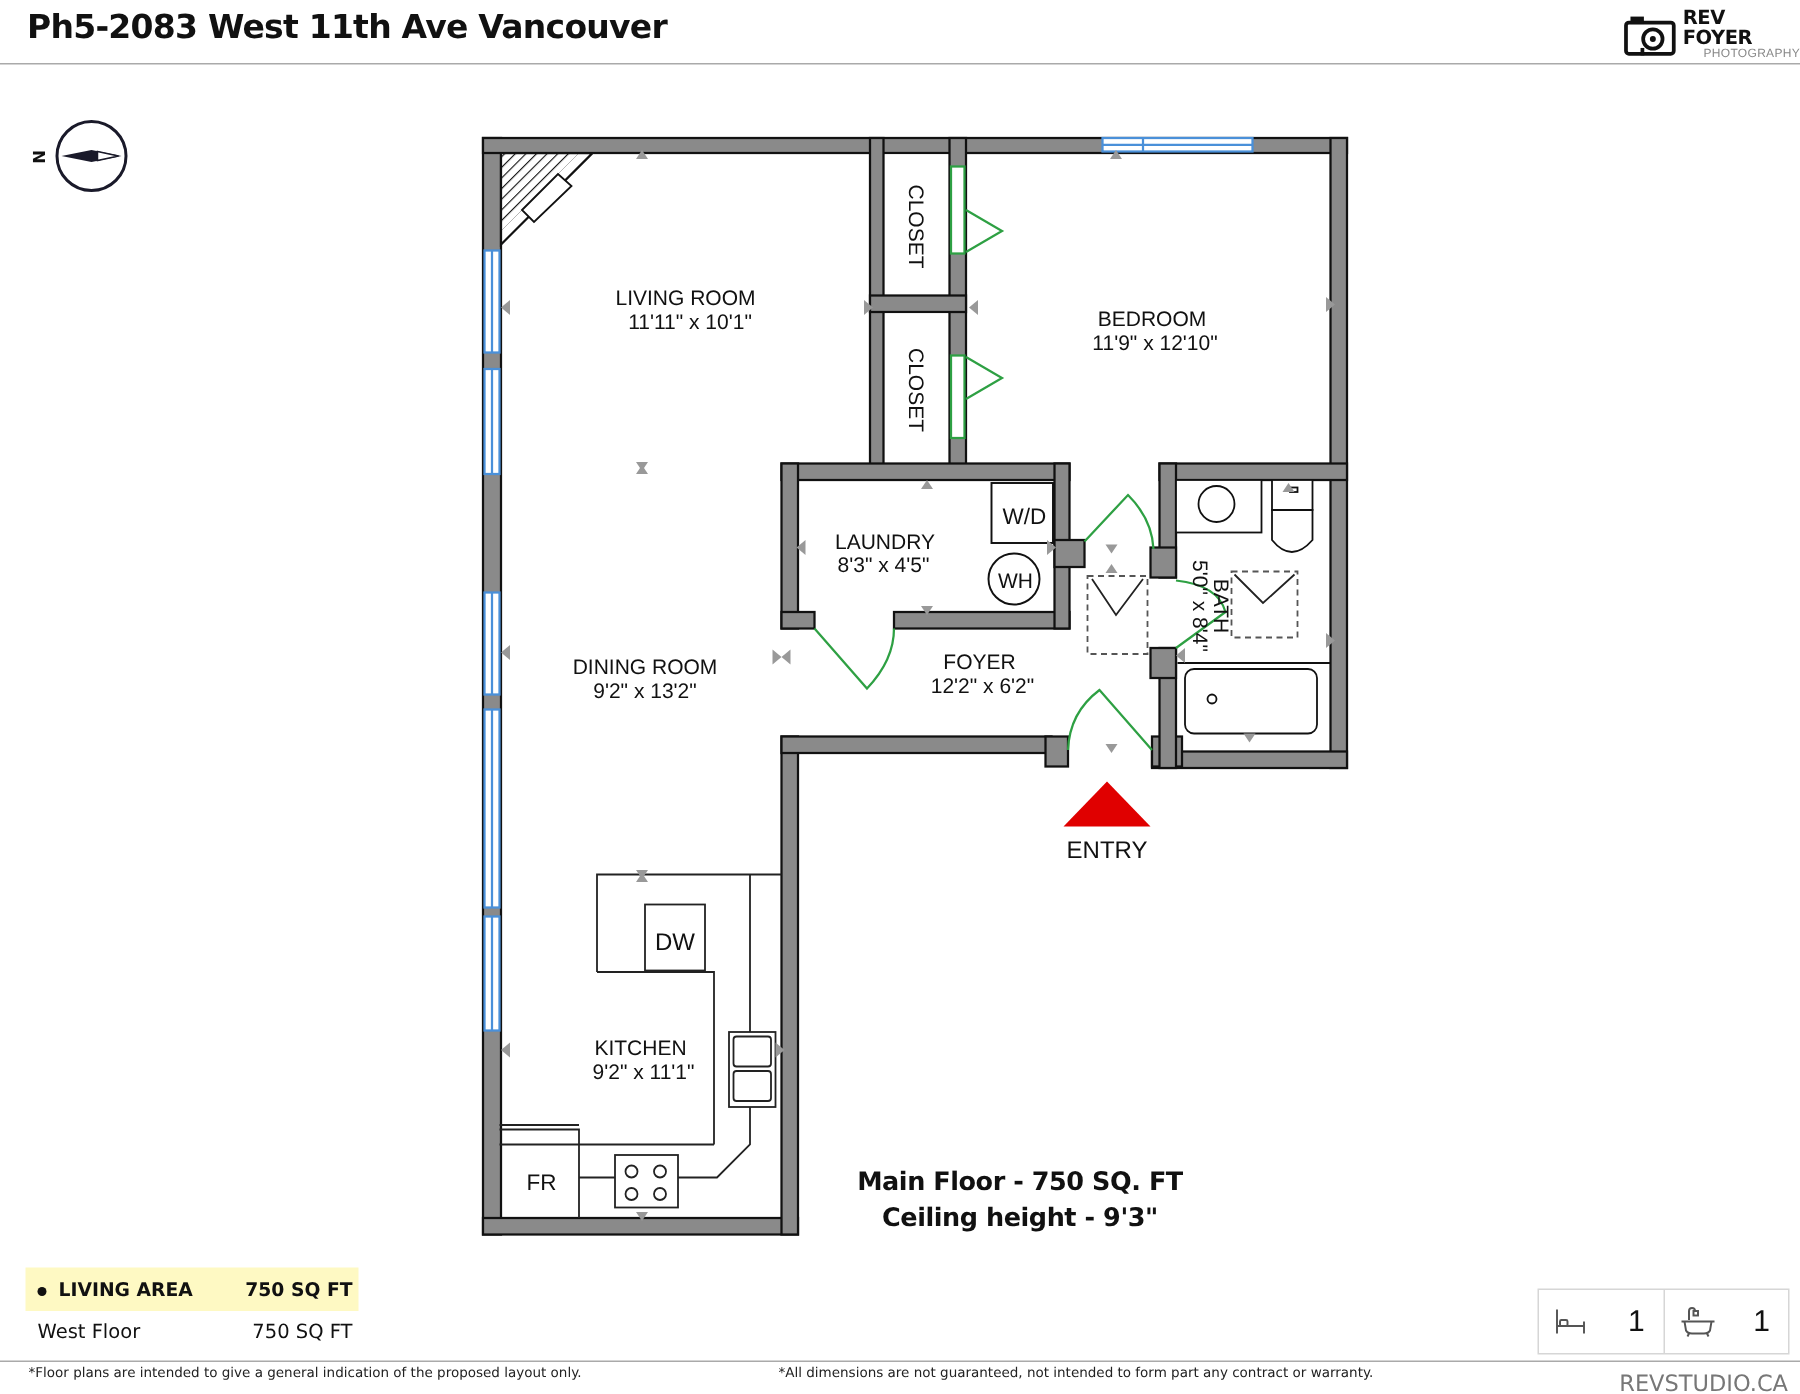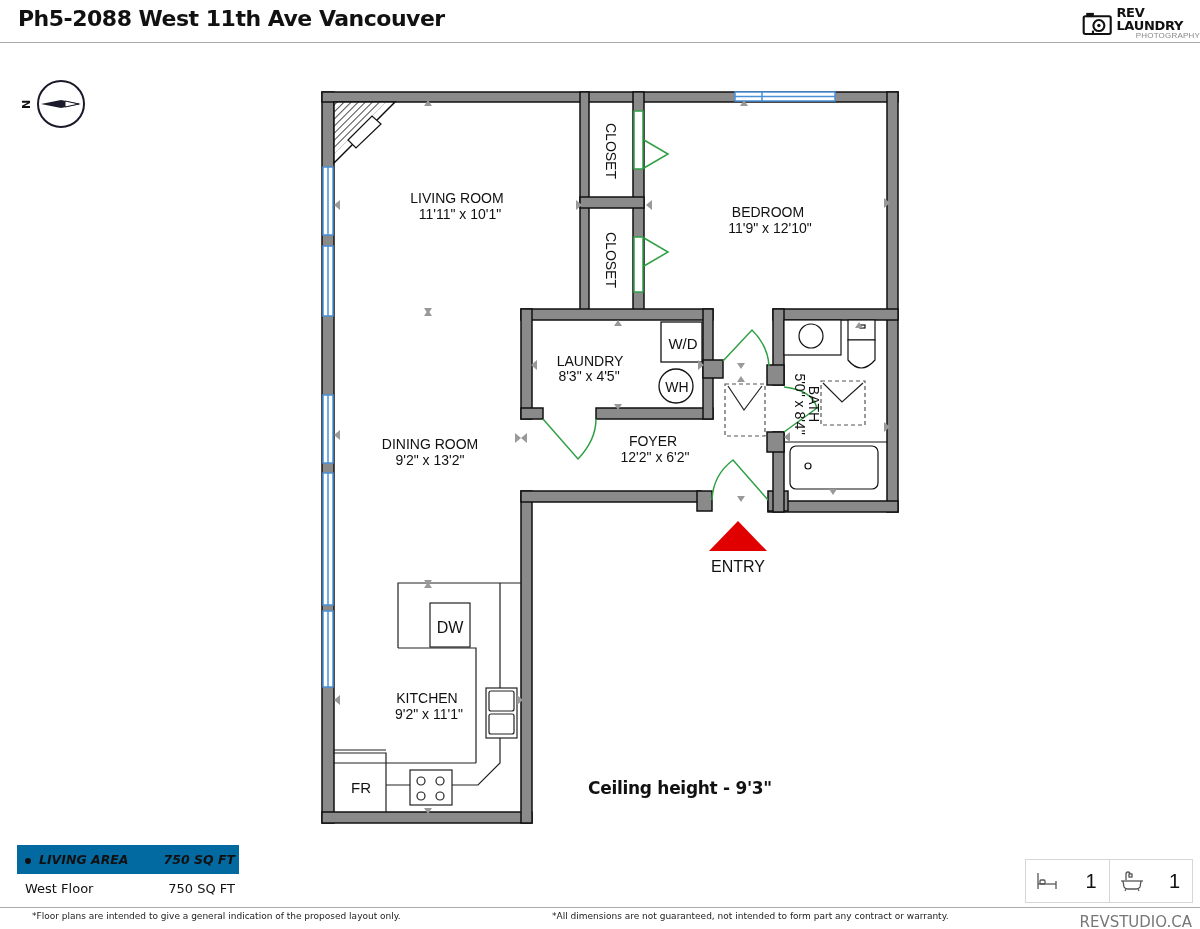--- a/index.html
+++ b/index.html
@@ -10,45 +10,45 @@
   .logo-text { margin-left:4px; line-height:1; }
   .logo-name { font-family:"DejaVu Sans", sans-serif; font-weight:bold; font-size:13px; letter-spacing:-0.3px; color:#111; }
   .logo-sub { font-size:8px; color:#888; letter-spacing:0.2px;text-align:right; }
   .compass { position:absolute; left:22px; top:78px; display:flex; align-items:center; }
   .compass-n { font-family:"DejaVu Sans", sans-serif; font-weight:bold; font-size:11px; transform:rotate(-90deg); margin-right:4px; }
   svg.plan { position:absolute; left:0; top:0; }
   .plan text { font-family:"Liberation Sans", sans-serif; fill:#111; }
   .summary { position:absolute; left:560px; top:776px; width:240px; text-align:center; font-family:"DejaVu Sans", sans-serif; font-weight:bold; font-size:17px; line-height:24px; letter-spacing:-0.3px; }
   .area-table { position:absolute; left:17px; top:845px; width:222px; font-family:"DejaVu Sans", sans-serif; font-size:13px; }
   .area-row { display:flex; justify-content:space-between; align-items:center; height:29px; padding:0 4px 0 8px; }
-  .area-row.head { background:#0369a1; font-weight:bold; font-size:12.5px;font-style:italic; }
+  .area-row.head { background:#fef9c3; font-weight:bold; font-size:12.5px; }
   .area-row .bullet { display:inline-block; width:6px; height:6px; border-radius:50%; background:#111; margin-right:8px; vertical-align:middle; }
   .bottom-rule { position:absolute; left:0; top:907px; width:1200px; height:1px; background:#aaa; }
   .disclaimer { position:absolute; top:911px; font-family:"DejaVu Sans", sans-serif; font-size:9px; color:#222; }
   .site { position:absolute; right:8px; top:913px; font-family:"DejaVu Sans", sans-serif; font-size:15px; color:#777; }
   .counts { position:absolute; left:1025px; top:859px; width:166px; height:42px; border:1px solid #d6d6d6; display:flex; }
   .count-cell { flex:1; display:flex; align-items:center; justify-content:space-between; padding:0 12px 0 10px; font-size:20px; color:#111; }
   .count-cell + .count-cell { border-left:1px solid #d6d6d6; }
 </style>
 </head>
 <body>
 
-<div class="title">Ph5-2088 West 11th Ave Vancouver</div>
+<div class="title">Ph5-2083 West 11th Ave Vancouver</div>
 <div class="top-rule"></div>
 
 <div class="logo">
   <svg width="36" height="30" viewBox="0 0 36 30">
     <rect x="2" y="7" width="32" height="21" rx="2" fill="none" stroke="#111" stroke-width="2.5"></rect>
     <rect x="5" y="3" width="9" height="5" fill="#111"></rect>
     <circle cx="20" cy="18" r="6.5" fill="none" stroke="#111" stroke-width="2.5"></circle>
     <circle cx="20" cy="18" r="2" fill="#111"></circle>
     <line x1="13" y1="24" x2="13" y2="29" stroke="#111" stroke-width="2.5"></line>
   </svg>
   <div class="logo-text">
-    <div class="logo-name">REV LAUNDRY</div>
+    <div class="logo-name">REV FOYER</div>
     <div class="logo-sub">PHOTOGRAPHY</div>
   </div>
 </div>
 
 <div class="compass">
   <span class="compass-n">N</span>
   <svg width="52" height="52" viewBox="0 0 52 52">
     <circle cx="26" cy="26" r="23" fill="none" stroke="#1a1a2a" stroke-width="2"></circle>
     <polygon points="6,26 26,22 46,26 26,30" fill="#1a1a2a"></polygon>
     <polygon points="30,23 44,26 30,29" fill="#fff" stroke="#1a1a2a" stroke-width="1"></polygon>
@@ -231,20 +231,21 @@
     <text x="0" y="0" transform="translate(795,404) rotate(90)">5'0" x 8'4"</text>
     <text x="427" y="703">KITCHEN</text>
     <text x="429" y="719">9'2" x 11'1"</text>
     <text x="450" y="633" font-size="16">DW</text>
     <text x="361" y="793" font-size="15">FR</text>
     <text x="738" y="572" font-size="16">ENTRY</text>
   </g>
 </svg>
 
 <div class="summary">
+  <div>Main Floor - 750 SQ. FT</div>
   <div>Ceiling height - 9'3"</div>
 </div>
 
 <div class="area-table">
   <div class="area-row head">
     <span><span class="bullet"></span><span>LIVING AREA</span></span>
     <span>750 SQ FT</span>
   </div>
   <div class="area-row">
     <span>West Floor</span>
@@ -269,15 +270,15 @@
       <line x1="1" y1="11" x2="23" y2="11"></line>
       <path d="M3,11 L4,17 Q5,19 8,19 L16,19 Q19,19 20,17 L21,11"></path>
       <line x1="6" y1="19" x2="5" y2="21"></line>
       <line x1="18" y1="19" x2="19" y2="21"></line>
     </svg>
     <span>1</span>
   </div>
 </div>
 
 <div class="bottom-rule"></div>
-<div class="disclaimer" style="left:32px;">*Floor plans are intended to give a general indication of the proposed layout only.</div>
-<div class="disclaimer" style="left:552px;">*All dimensions are not guaranteed, not intended to form part any contract or warranty.</div>
+<div class="disclaimer" style="left:19px;">*Floor plans are intended to give a general indication of the proposed layout only.</div>
+<div class="disclaimer" style="left:519px;">*All dimensions are not guaranteed, not intended to form part any contract or warranty.</div>
 <div class="site">REVSTUDIO.CA</div>
 
 </body></html>

